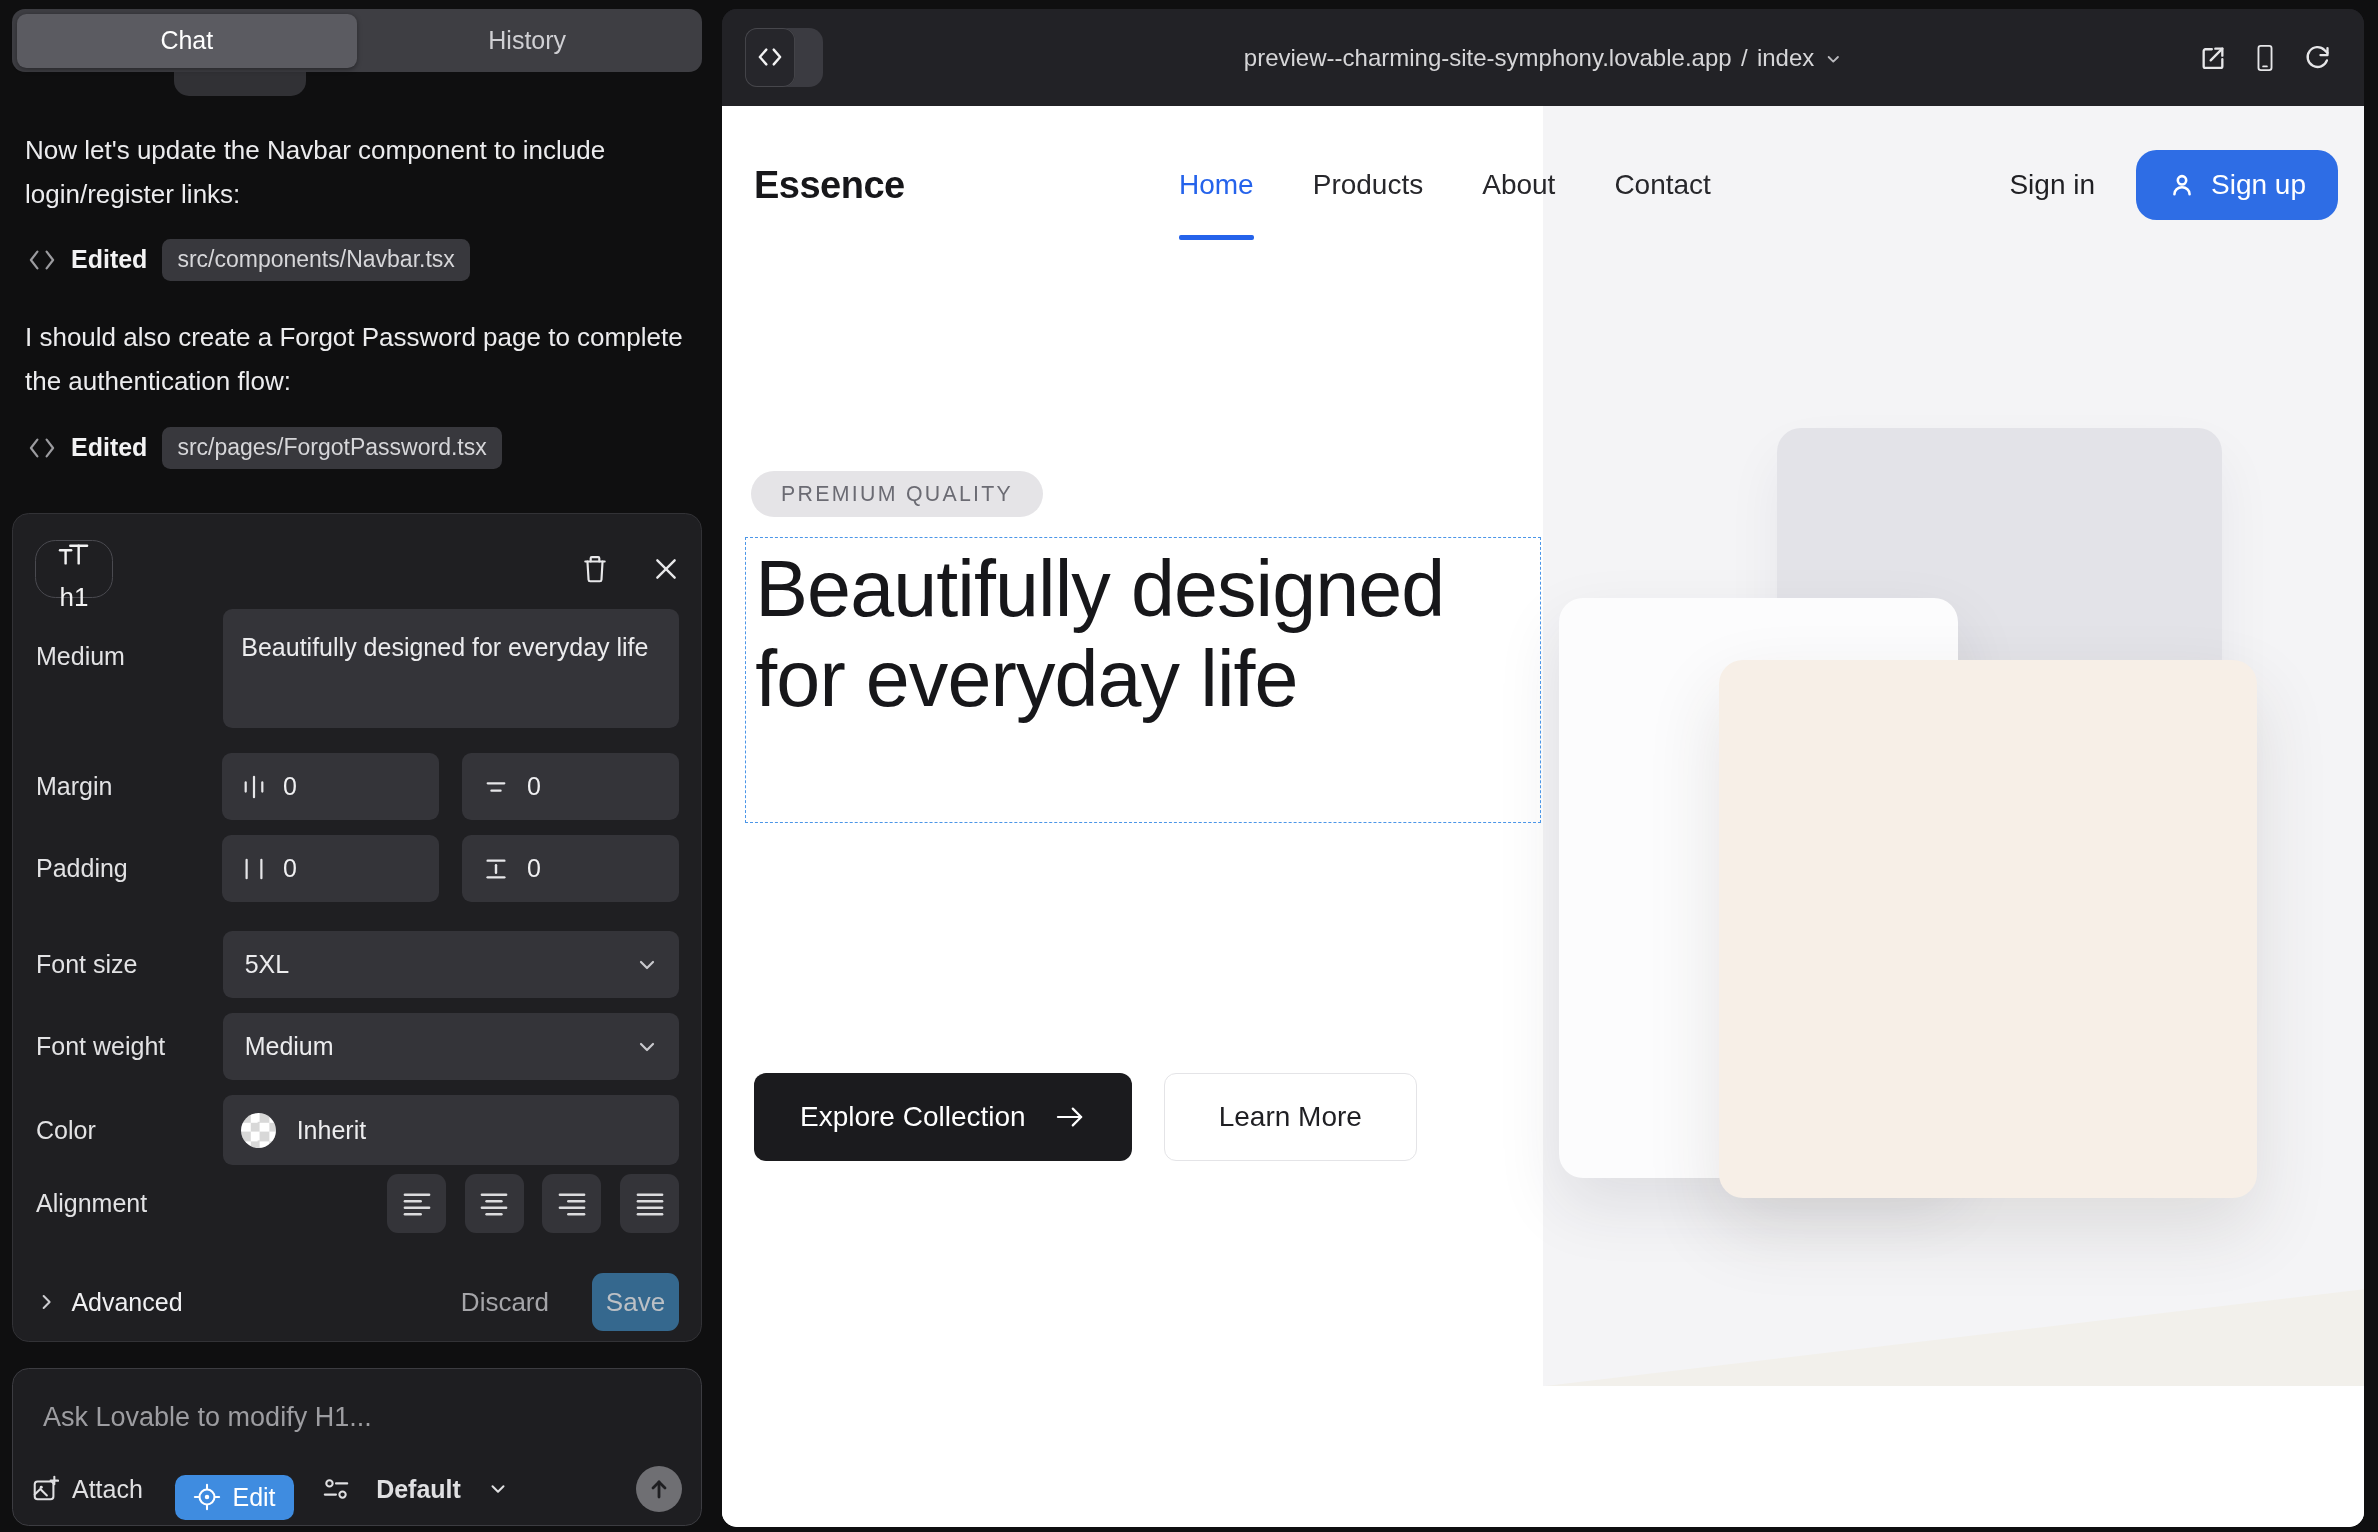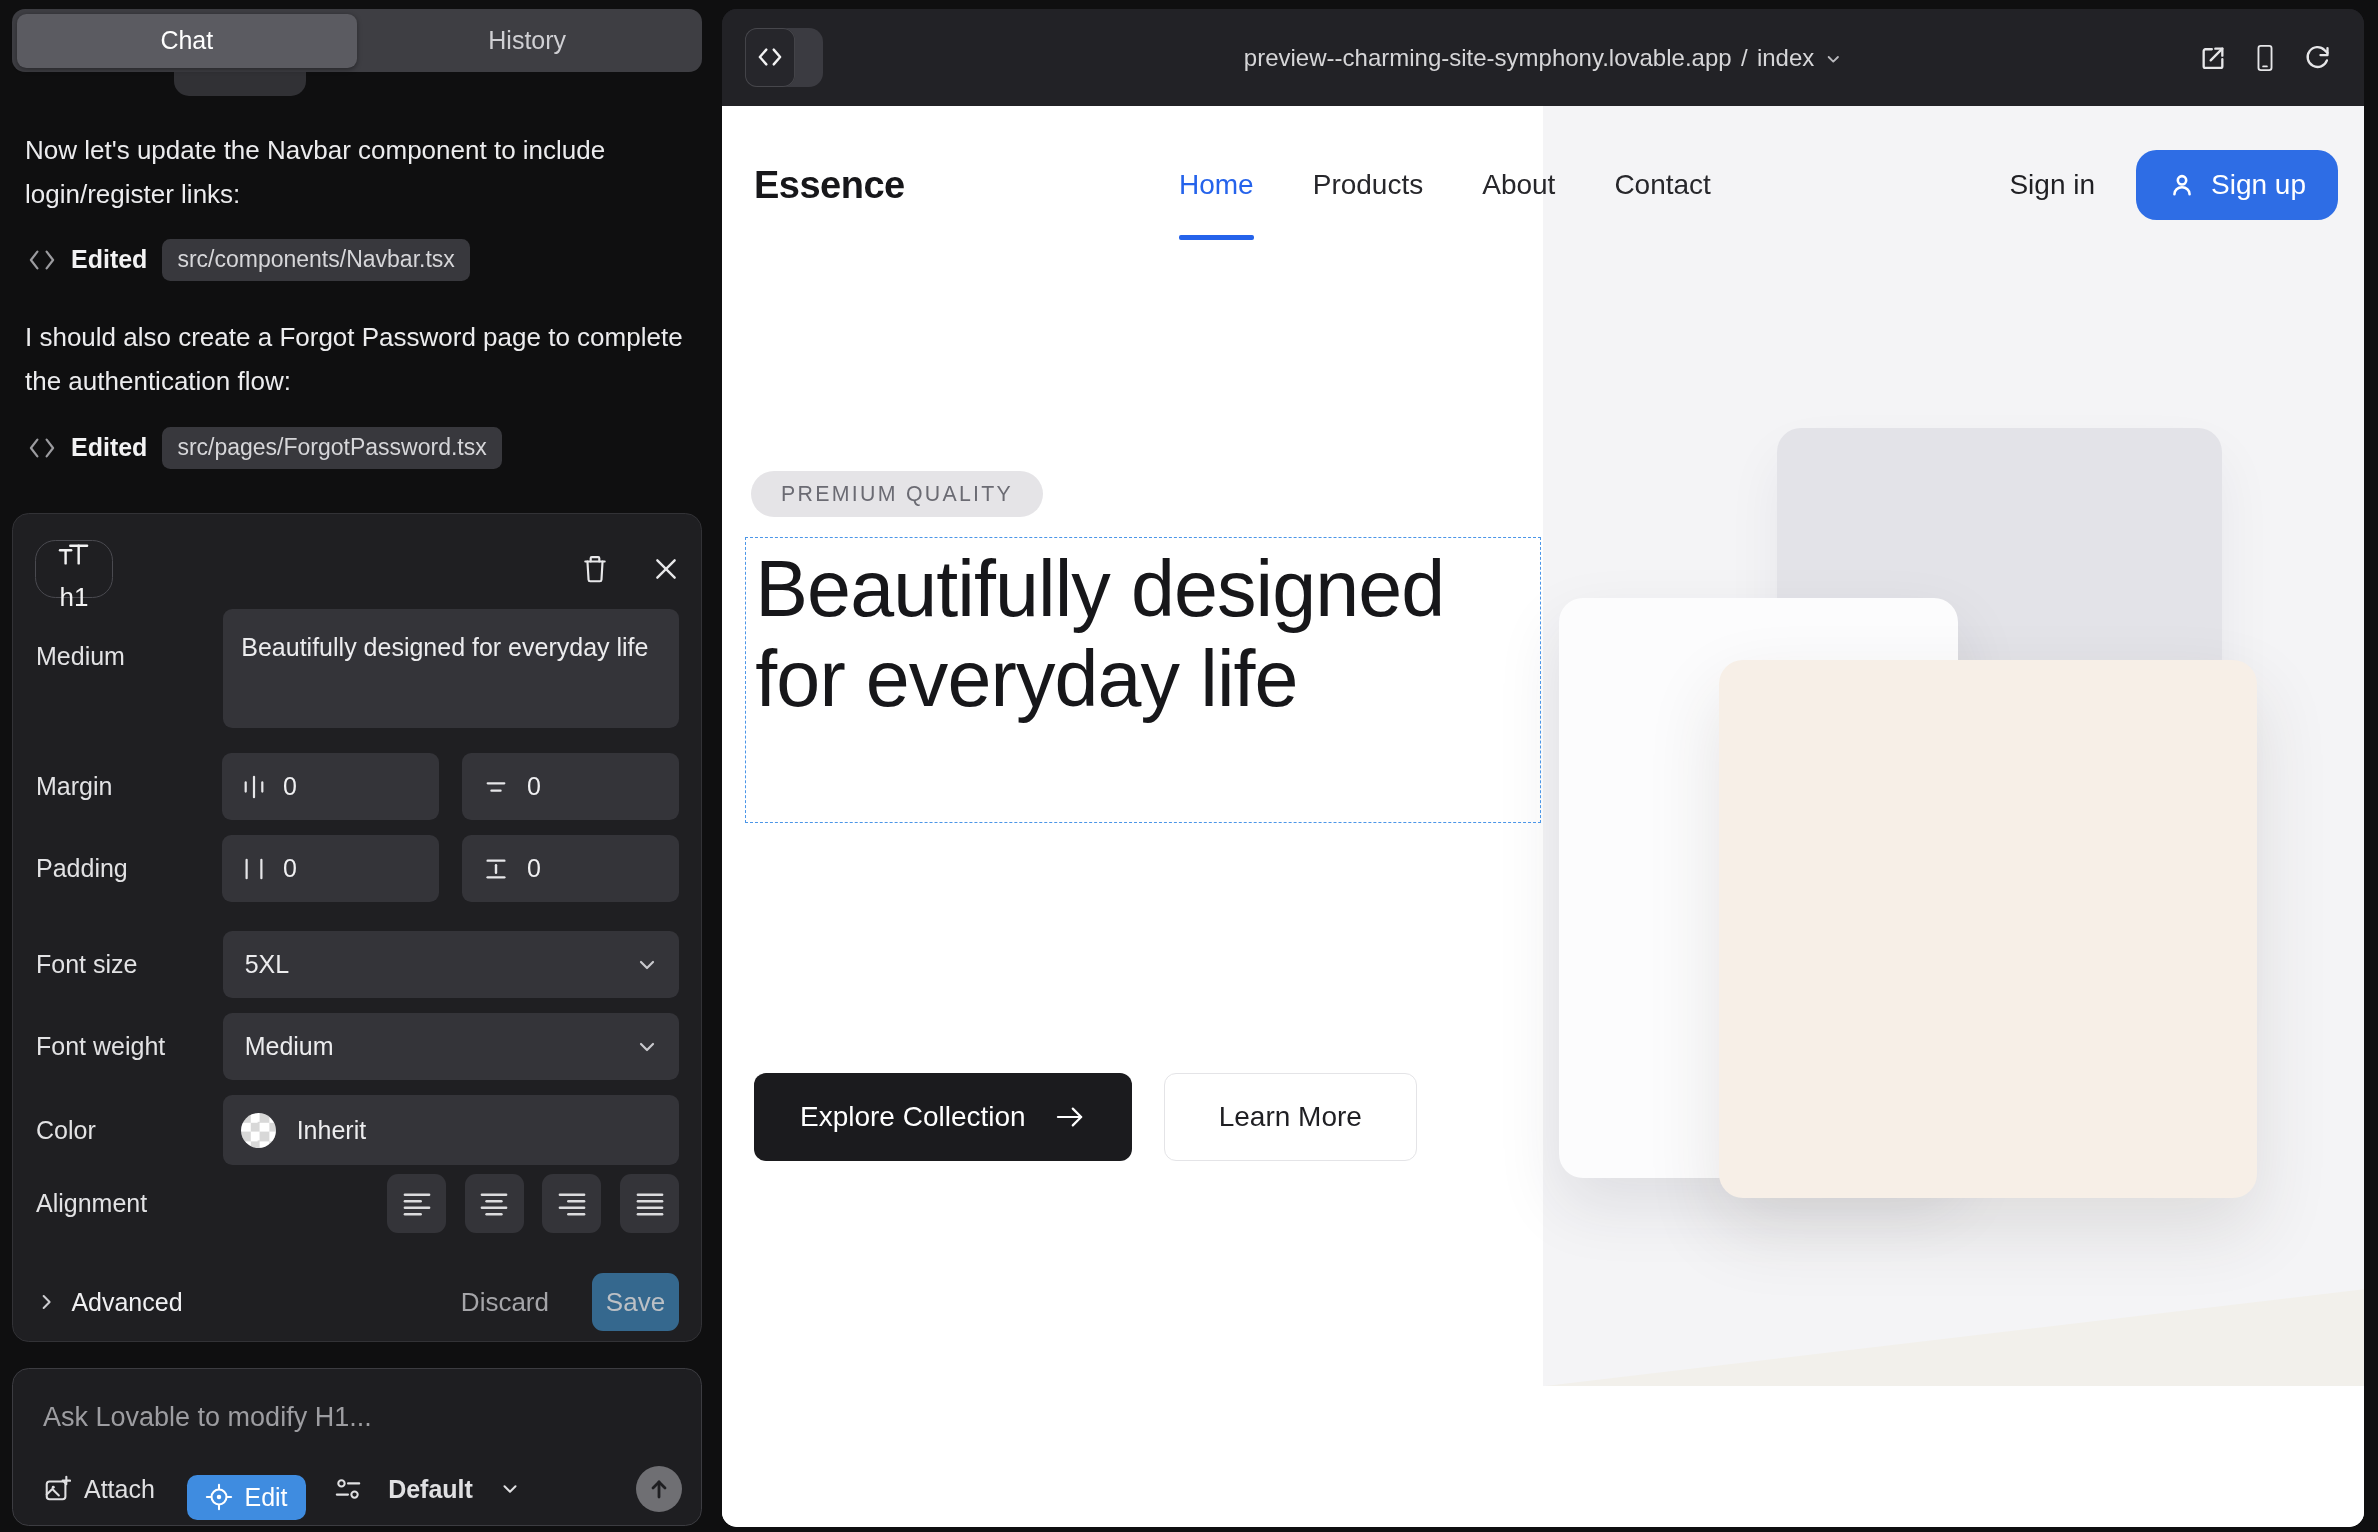--- a/index.html
+++ b/index.html
@@ -84,21 +84,21 @@
   .save-btn { margin-left:43px; width:87px; height:58px; background:#35688e; border:none; border-radius:11px;
     color:#bcc0c5; font-size:26px; cursor:pointer; font-family:"Liberation Sans", sans-serif; }
 
   
   .composer { position:absolute; left:12px; top:1368px; width:690px; height:158px;
     background:#1e1e21; border:1.9px solid #3c3c41; border-radius:16.7px; }
   .composer-input { position:absolute; left:30px; top:28px; width:612px; height:41px;
     background:transparent; border:none; outline:none; font-size:27px; color:#ececee;
     font-family:"Liberation Sans", sans-serif; }
   .composer-input::placeholder { color:#9d9da1; opacity:1; }
-  .composer-controls { position:absolute; left:30px; right:18.6px; top:97px; height:46px; display:flex; align-items:center; }
+  .composer-controls { position:absolute; left:18px; right:18.6px; top:97px; height:46px; display:flex; align-items:center; }
   .attach-btn { display:flex; align-items:center; gap:13px; color:#e0e0e2; font-size:25px; cursor:pointer; }
   .edit-pill { margin-left:32px; height:45px; padding:0 18.6px; background:#3f8ce0; border-radius:10.2px;
     display:flex; align-items:center; gap:11px; color:#ffffff; font-size:25px; cursor:pointer;margin-top:16px; }
   .mode-btn { margin-left:28px; display:flex; align-items:center; gap:26px; color:#e0e0e2; font-size:25px; cursor:pointer;font-weight:bold; }
   .send-btn { margin-left:auto; width:46px; height:46px; border-radius:50%; background:#6f6f73;
     display:flex; align-items:center; justify-content:center; color:#1e1e21; cursor:pointer; }
 
   
   .preview-window { position:absolute; left:722px; top:9.3px; width:1642px; height:1518px;
     background:#222226; border-radius:15px; overflow:hidden; }

